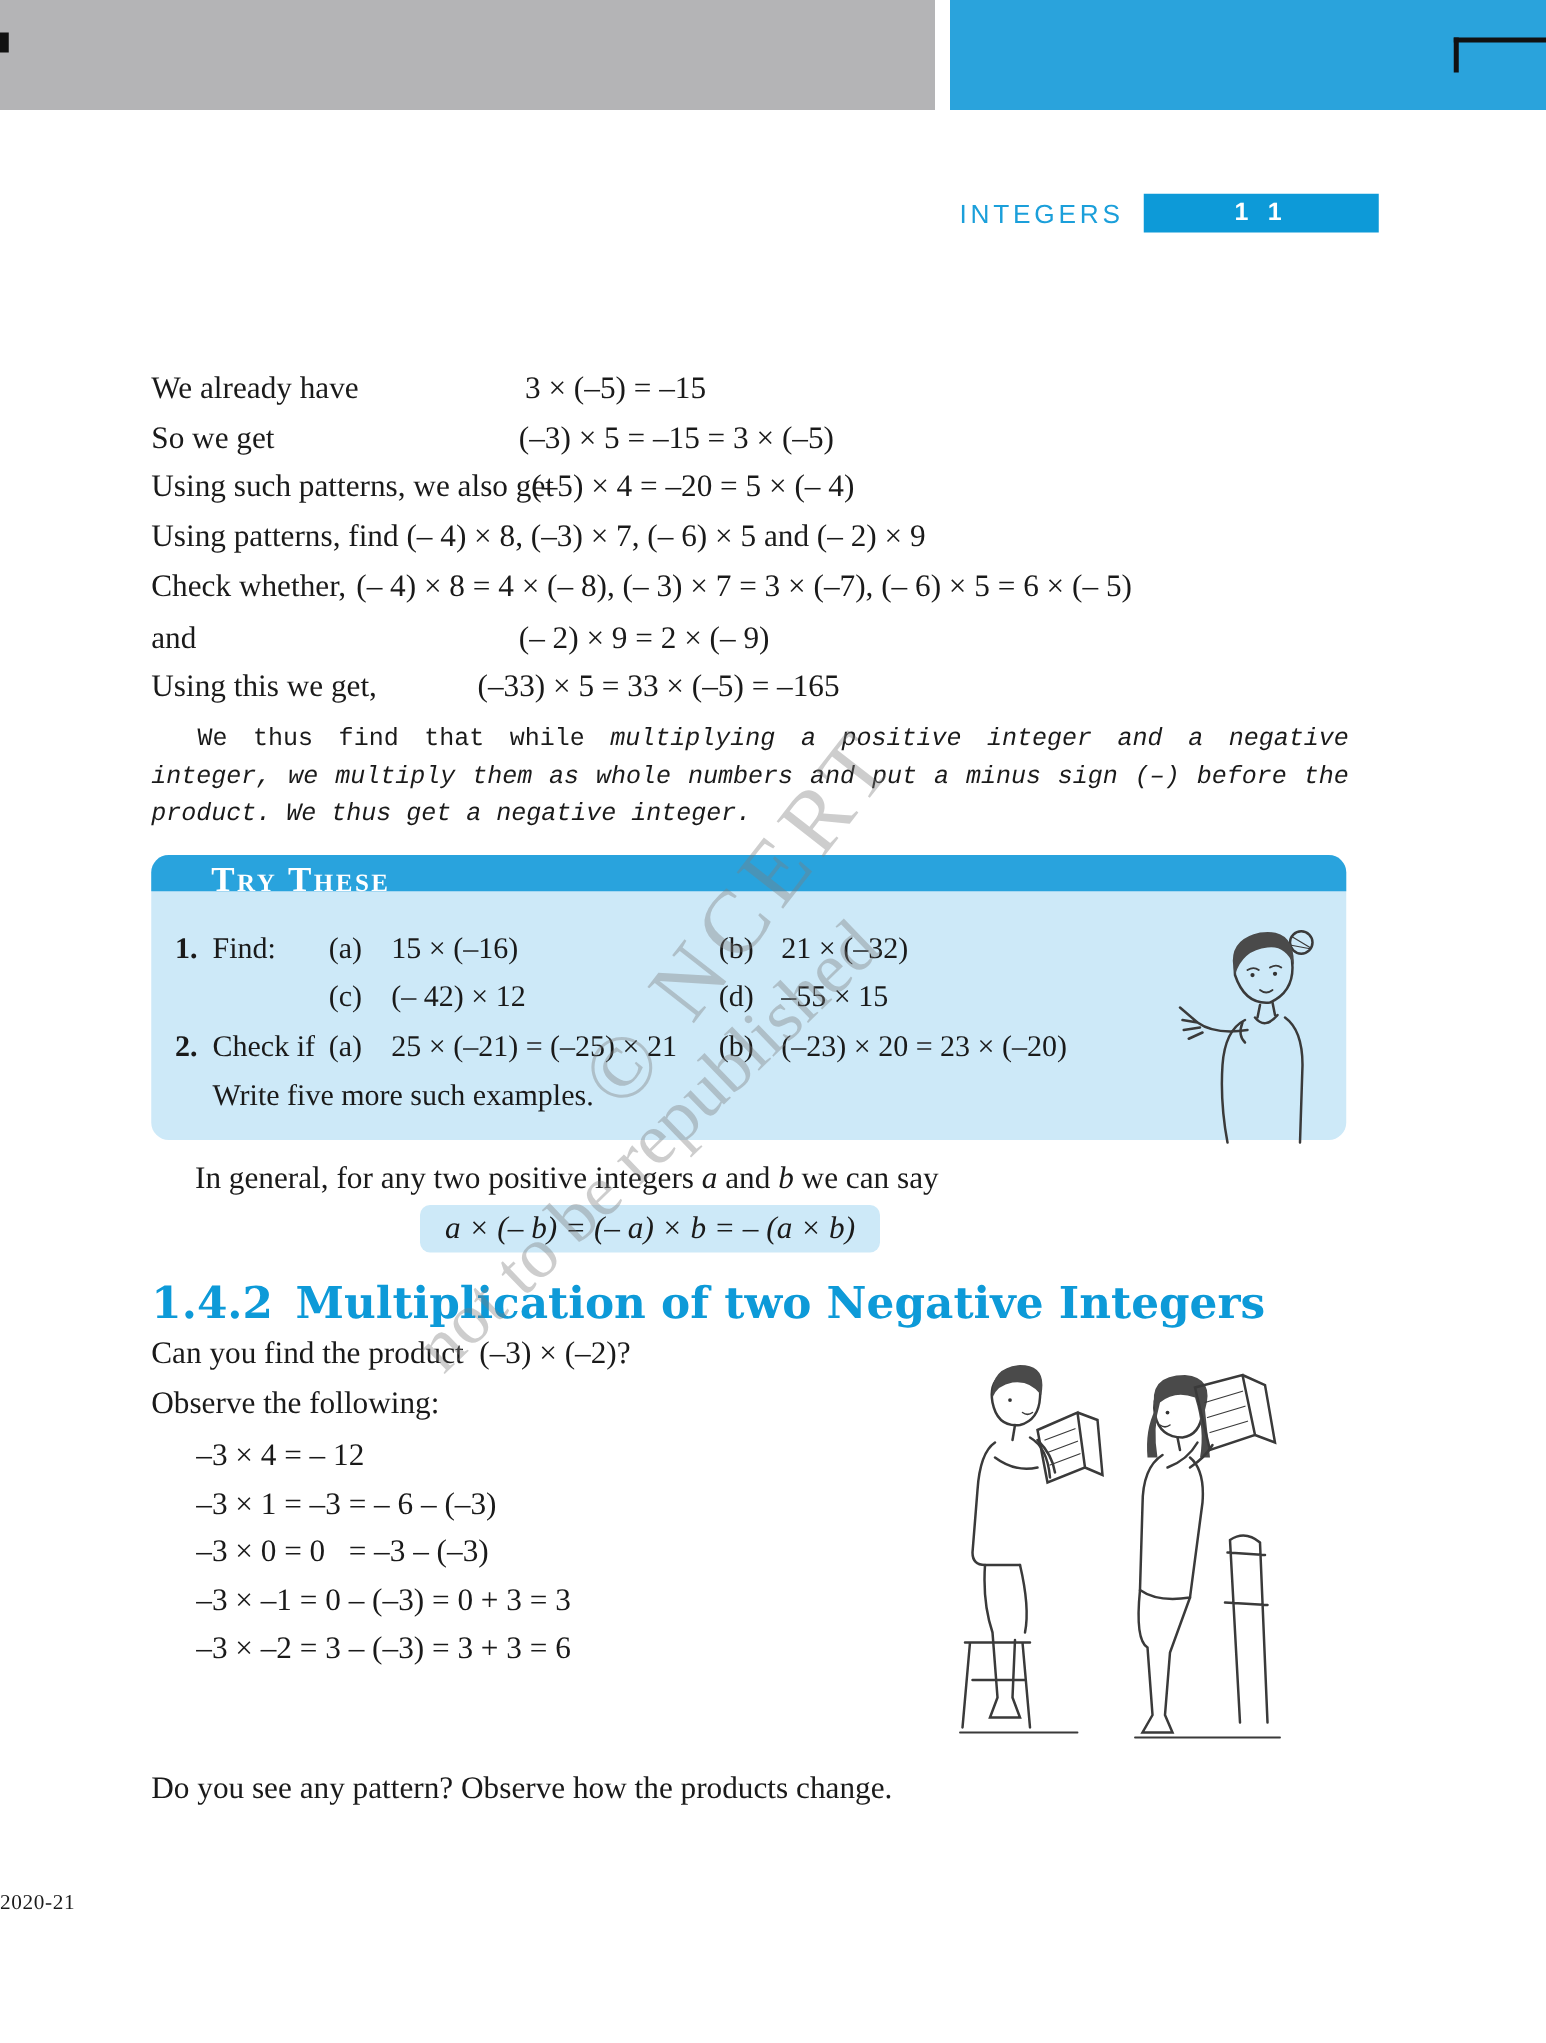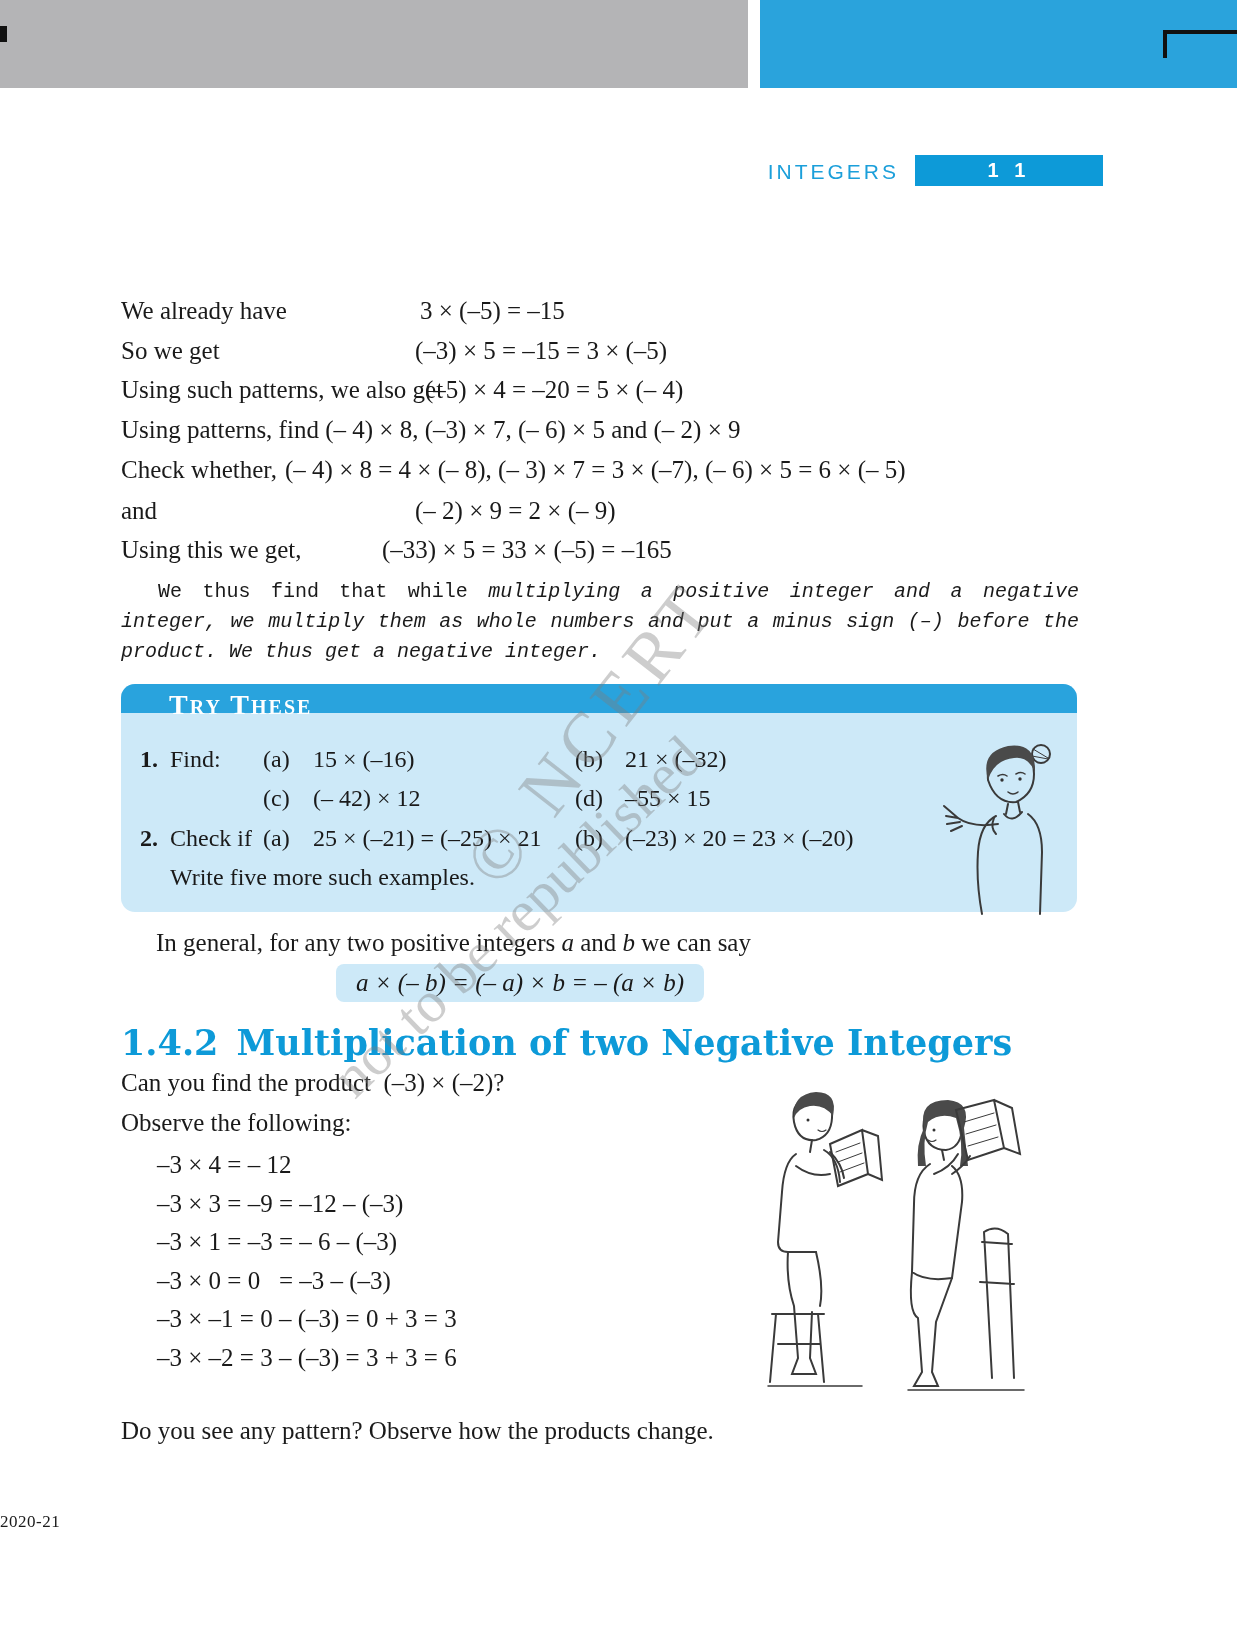--- a/index.html
+++ b/index.html
@@ -197,21 +197,20 @@
   <div class="formula-box">a × (– b) = (– a) × b = – (a × b)</div>
 
   <div class="section-heading">
     <span class="sec-num">1.4.2</span><span>Multiplication of two Negative Integers</span>
   </div>
 
   <div class="q-line">Can you find the product  (–3) × (–2)?</div>
   <div class="observe-line">Observe the following:</div>
   <div class="obs-list">
     <div class="obs-line">–3 × 4 = – 12</div>
-    <div class="obs-line">–3 × 3 = –9 = –12 – (–3)</div>
     <div class="obs-line">–3 × 1 = –3 = – 6 – (–3)</div>
     <div class="obs-line">–3 × 0 = 0   = –3 – (–3)</div>
     <div class="obs-line">–3 × –1 = 0 – (–3) = 0 + 3 = 3</div>
     <div class="obs-line">–3 × –2 = 3 – (–3) = 3 + 3 = 6</div>
   </div>
   <div class="pattern-q">Do you see any pattern? Observe how the products change.</div>
 
   <div class="students-illo">
     <svg width="330" height="335" viewBox="0 0 330 335">
       <g stroke="#3a3a3a" stroke-width="2" fill="none" stroke-linecap="round">

